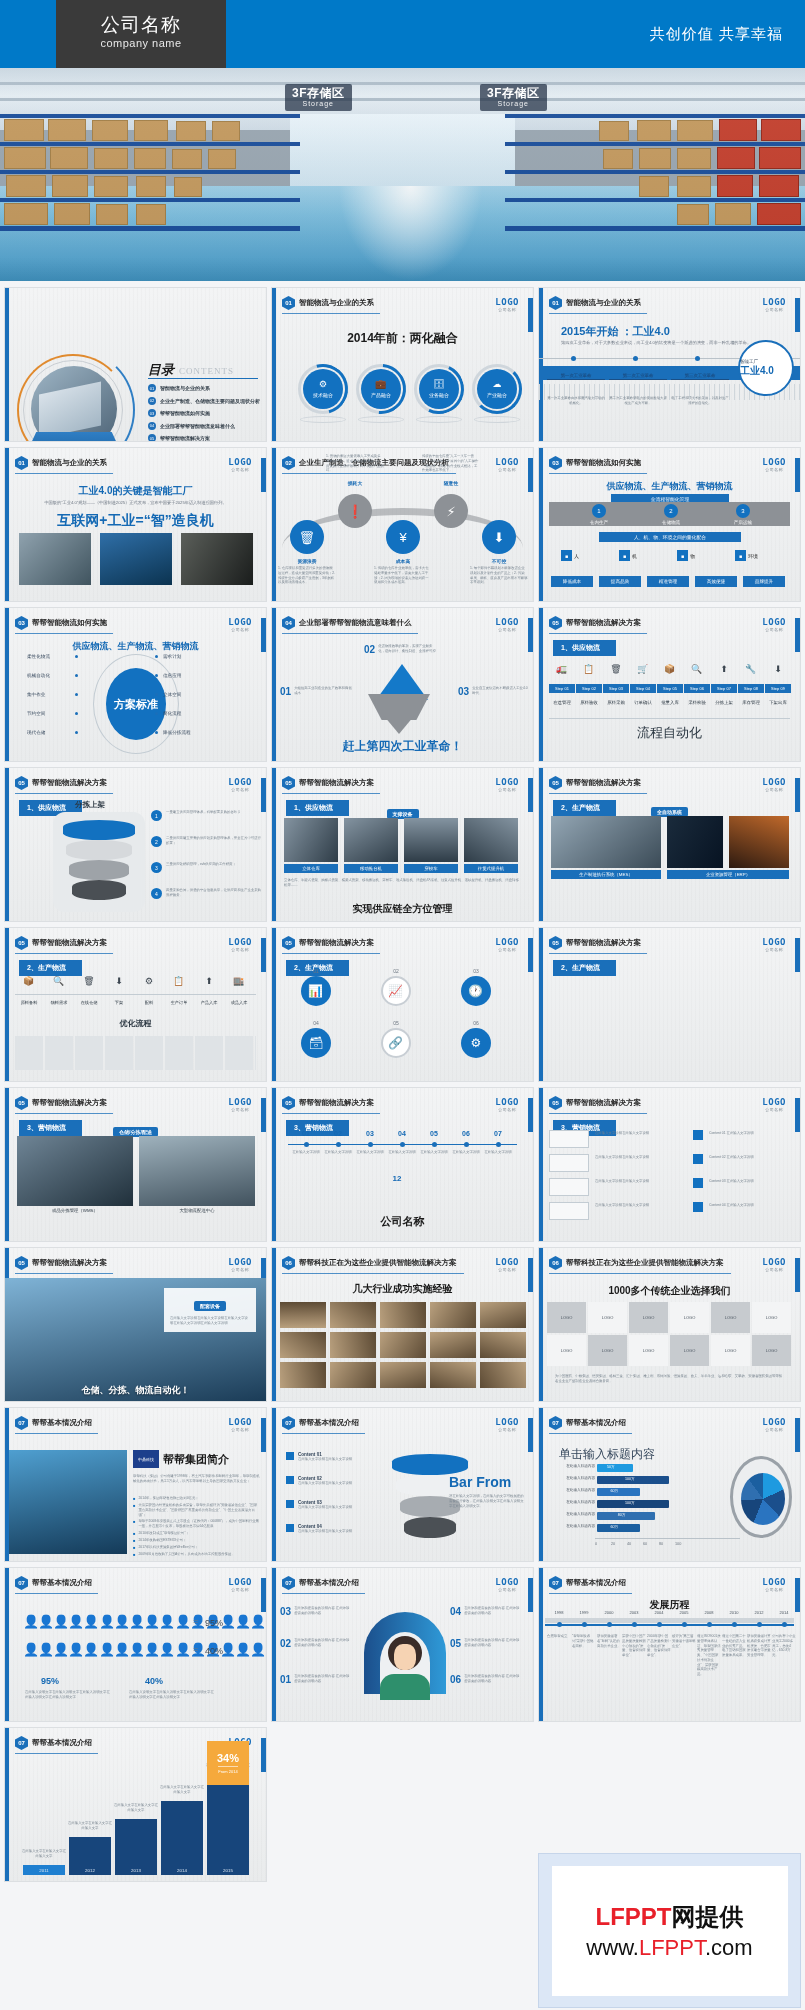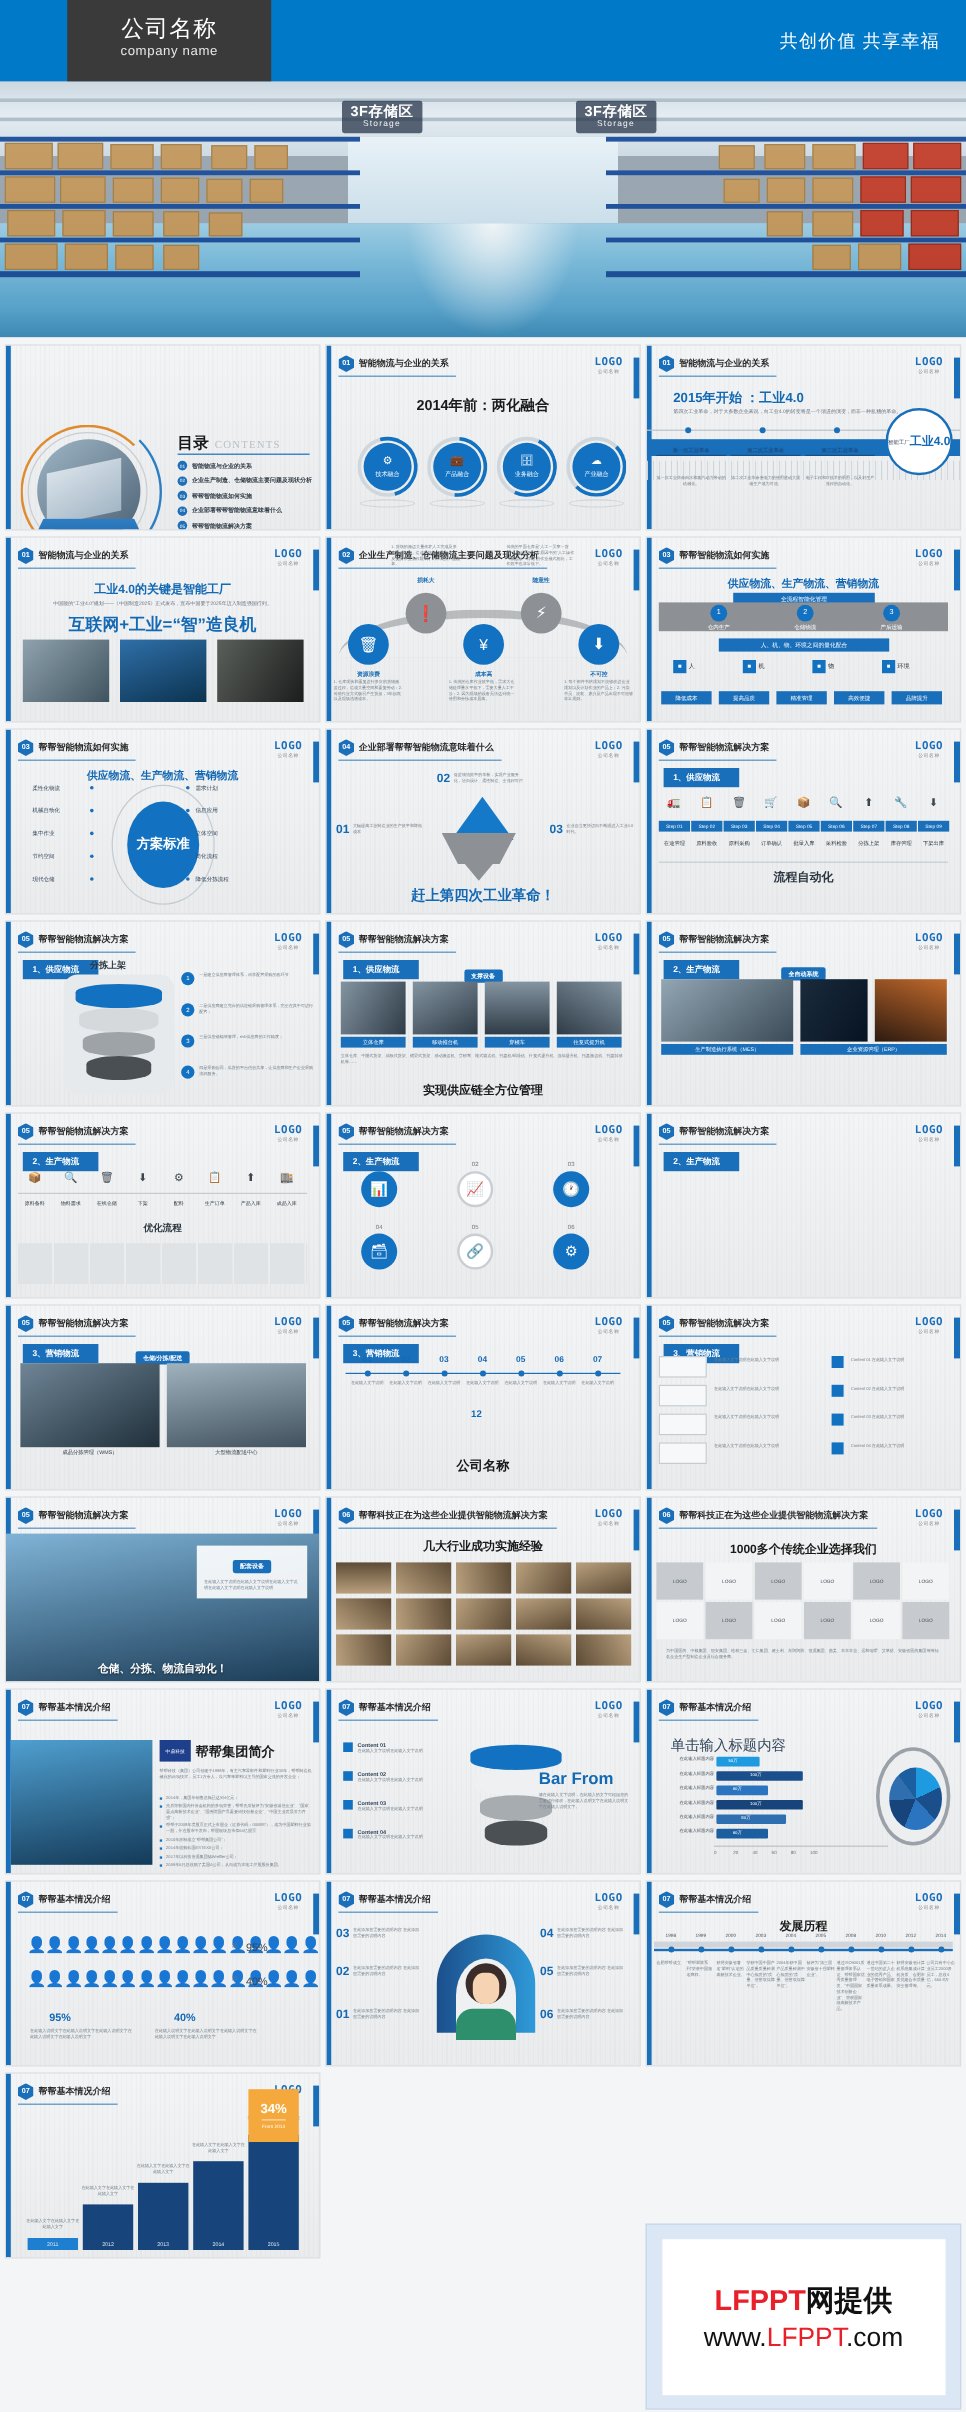--- a/index.html
+++ b/index.html
@@ -115,21 +115,21 @@
 
   .chip { background:#1a6fba; color:#fff; font-size:5px; padding:2px 6px; border-radius:2px;
     display:inline-block; font-weight:700; }
   .photo { position:absolute; background:linear-gradient(135deg,#6b7d8c,#36464f); overflow:hidden; }
 
   .sec-tag { position:absolute; left:14px; top:32px; background:#1a6fba; color:#fff;
     font-size:7px; font-weight:700; padding:3px 16px 3px 8px; }
 
   
   .toc-title { position:absolute; left:143px; top:42px; }
-  .toc-title b { font-size:13px; color:#1a1a1a; }
+  .toc-title b { font-size:13px; color:#1a1a1a;font-style:italic; }
   .toc-title i { font-size:9px; color:#b9c0c7; font-style:normal; font-family:"Liberation Serif", serif; margin-left:5px; letter-spacing:1px;}
   .toc-rule { position:absolute; left:143px; top:60px; width:110px; height:1px; background:#1a6fba; }
   .toc-list { position:absolute; left:143px; top:66px; }
   .toc-item { display:flex; align-items:center; gap:4px; margin-bottom:4.6px; }
   .toc-num { width:8px; height:8px; border-radius:50%; background:#1f6fb8; color:#fff;
     font-size:4px; display:flex; align-items:center; justify-content:center; flex:0 0 auto; }
   .toc-tx { font-size:5px; color:#2f3b46; font-weight:700; white-space:nowrap; }
 
   .toc-art { position:absolute; left:4px; top:30px; width:135px; height:124px; overflow:hidden; }
   .toc-art .ring1 { position:absolute; left:8px; top:6px; width:112px; height:112px; border-radius:50%;
@@ -380,21 +380,21 @@
 
       <div class="dot" style="left:32px;top:38px"></div>
       <div style="position:absolute;left:8px;top:55px;width:58px;text-align:center;font-size:4.4px;font-weight:700;color:#1a4f86;border-bottom:1px solid #1a4f86;padding-bottom:1px;">第一次工业革命</div>
       <div style="position:absolute;left:8px;top:78px;width:58px;text-align:center;" class="tiny">第一次工业革命由水和蒸汽动力带动的机械化。</div>
       <div class="dot" style="left:94px;top:38px"></div>
       <div style="position:absolute;left:70px;top:55px;width:58px;text-align:center;font-size:4.4px;font-weight:700;color:#1a4f86;border-bottom:1px solid #1a4f86;padding-bottom:1px;">第二次工业革命</div>
       <div style="position:absolute;left:70px;top:78px;width:58px;text-align:center;" class="tiny">第二次工业革命使电力的使用推动大规模生产成为可能。</div>
       <div class="dot" style="left:156px;top:38px"></div>
       <div style="position:absolute;left:132px;top:55px;width:58px;text-align:center;font-size:4.4px;font-weight:700;color:#1a4f86;border-bottom:1px solid #1a4f86;padding-bottom:1px;">第三次工业革命</div>
       <div style="position:absolute;left:132px;top:78px;width:58px;text-align:center;" class="tiny">电子工程和IT技术的采用，以及对生产流程的自动化。</div>
-      <div style="position:absolute;right:6px;top:22px;width:56px;height:56px;border-radius:50%;border:2px solid #1a6fba;background:#fff;display:flex;align-items:center;justify-content:center;flex-direction:row">
+      <div style="position:absolute;right:6px;top:22px;width:56px;height:56px;border-radius:50%;border:2px solid #1a6fba;background:#fff;display:flex;align-items:flex-start;justify-content:center;flex-direction:column">
         <div style="font-size:4.5px;color:#33455a">智能工厂</div>
         <div style="font-size:10px;font-weight:800;color:#1469b4">工业4.0</div>
       </div>
         </div>
       </div>
       <div class="slide">
         <div class="sl-left-edge"></div>
 
   <div class="sl-head">
     <div class="hex">01</div>
@@ -607,21 +607,21 @@
       <div style="position:absolute;left:172px;top:26px;width:26px;text-align:center;font-size:9px;color:#3c4650">⬆</div>
       <div style="position:absolute;left:172px;top:46px;width:26px;text-align:center;background:#1a6fba;color:#fff;font-size:4px;padding:2px 0">Step 07</div>
       <div style="position:absolute;left:170px;top:62px;width:30px;text-align:center;font-size:4.4px;color:#2b3742">分拣上架</div>
       <div style="position:absolute;left:199px;top:26px;width:26px;text-align:center;font-size:9px;color:#3c4650">🔧</div>
       <div style="position:absolute;left:199px;top:46px;width:26px;text-align:center;background:#1a6fba;color:#fff;font-size:4px;padding:2px 0">Step 08</div>
       <div style="position:absolute;left:197px;top:62px;width:30px;text-align:center;font-size:4.4px;color:#2b3742">库存管理</div>
       <div style="position:absolute;left:226px;top:26px;width:26px;text-align:center;font-size:9px;color:#3c4650">⬇</div>
       <div style="position:absolute;left:226px;top:46px;width:26px;text-align:center;background:#1a6fba;color:#fff;font-size:4px;padding:2px 0">Step 09</div>
       <div style="position:absolute;left:224px;top:62px;width:30px;text-align:center;font-size:4.4px;color:#2b3742">下架出库</div>
       <div style="position:absolute;left:10px;right:10px;top:80px;border-top:1px solid #c3ccd3"></div>
-      <div class="ctr" style="top:86px;font-size:10px;font-weight:700;color:#2b3742">流程自动化</div>
+      <div class="ctr" style="top:86px;font-size:13px;font-weight:400;color:#2b3742">流程自动化</div>
         </div>
       </div>
       <div class="slide">
         <div class="sl-left-edge"></div>
 
   <div class="sl-head">
     <div class="hex">05</div>
     <div class="sl-title">帮帮智能物流解决方案</div>
   </div>
   <div class="sl-underline" style="width:98px"></div>

